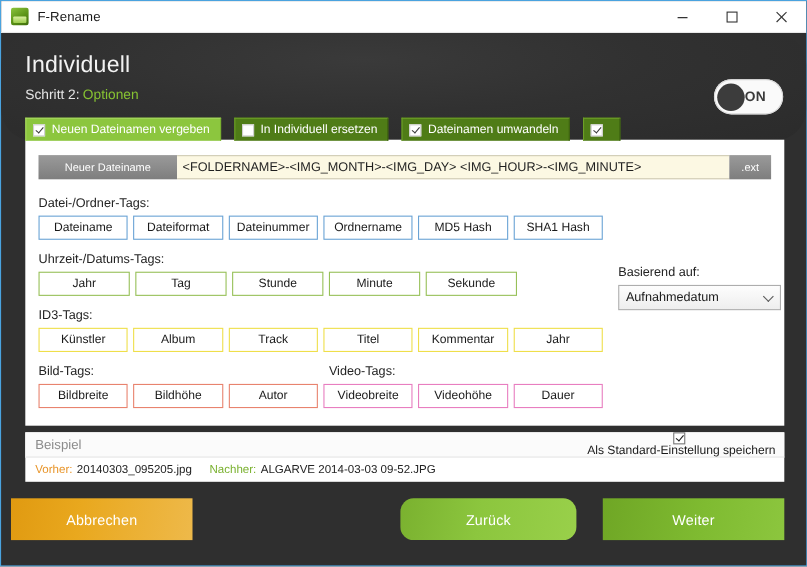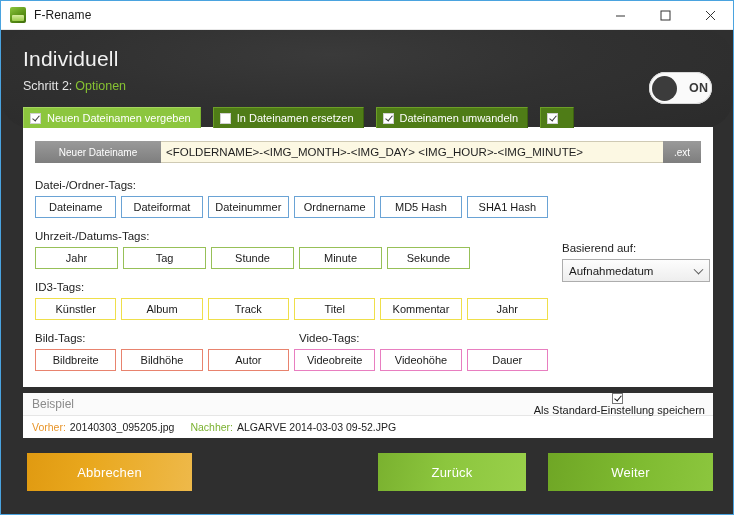--- a/index.html
+++ b/index.html
@@ -90,21 +90,21 @@
     width: 25px; height: 25px;
     border-radius: 50%;
     background: #3c3c3c;
     margin-left: 3px;
     flex: none;
   }
   .toggle .lbl {
     font-size: 12.5px;
     color: #3a3a3a;
     font-weight: 600;
-    margin-left: 12px;
+    margin-left: 0;
     letter-spacing: .3px;
   }
 
   
   .tabs {
     position: absolute;
     left: 22px; top: 106px;
     display: flex;
     gap: 12px;
     z-index: 6;
@@ -303,26 +303,27 @@
   .fbtn {
     position: absolute;
     height: 38px;
     display: flex; align-items: center; justify-content: center;
     font-size: 13px;
     color: #ffffff;
     cursor: pointer;
     letter-spacing: .2px;
   }
   .fbtn.cancel {
-    left: 26px; width: 165px;
+    left: 9px; width: 165px;
     background: linear-gradient(100deg,#e09a11 0%, #e9a81e 38%, #eeb94a 100%);
   }
   .fbtn.back {
-    left: 377px; width: 148px;
+    left: 363px; width: 160px;
     background: linear-gradient(100deg,#7ab12f 0%, #8cc63e 45%, #99d04a 100%);
+    border-radius: 12px;
   }
   .fbtn.next {
     left: 547px; width: 165px;
     background: linear-gradient(100deg,#6fa625 0%, #7fbb31 55%, #8cc63e 100%);
   }
 </style>
 </head>
 <body>
 
 <div id="app">
@@ -360,21 +361,21 @@
     </div>
   </div>
 
   <div class="tabs">
     <div class="tab active">
       <span class="cbx checked"></span>
       <span>Neuen Dateinamen vergeben</span>
     </div>
     <div class="tab">
       <span class="cbx"></span>
-      <span>In Dateinamen ersetzen</span>
+      <span>In Individuell ersetzen</span>
     </div>
     <div class="tab">
       <span class="cbx checked"></span>
       <span>Dateinamen umwandeln</span>
     </div>
     <div class="tab">
       <span class="cbx checked"></span>
     </div>
   </div>
 

